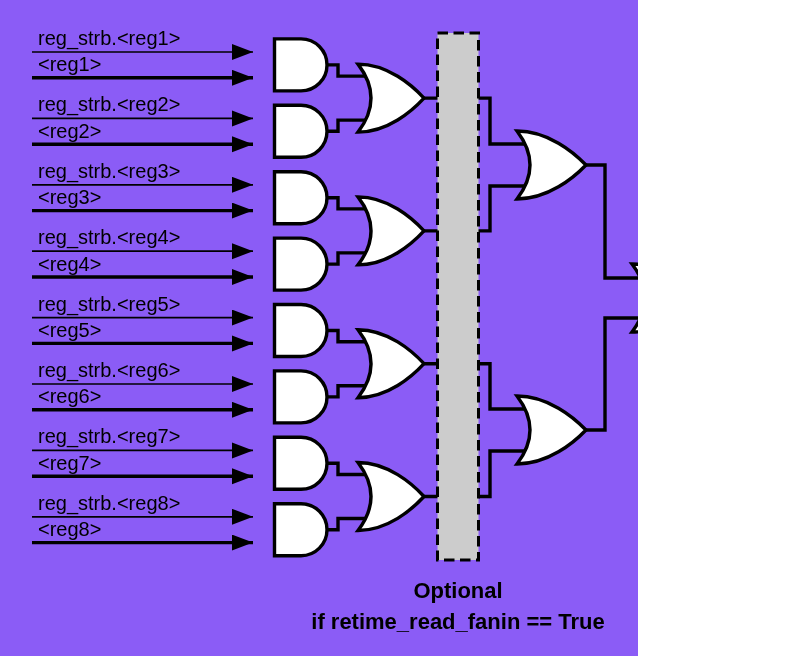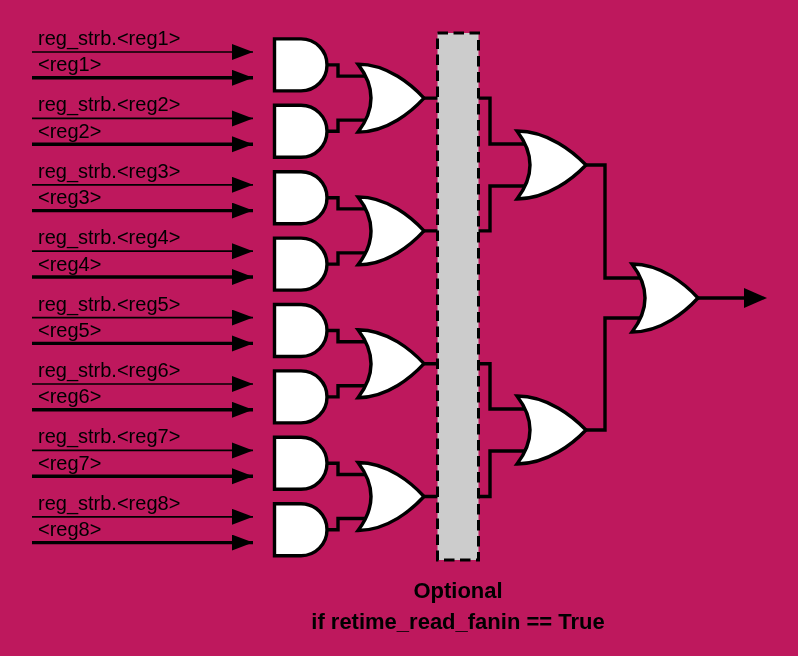--- a/index.html
+++ b/index.html
@@ -1,16 +1,16 @@
 <!DOCTYPE html>
 <html><head>
 <meta charset="utf-8">
 <style>
   html,body{margin:0;padding:0;background:#ffffff;}
-  .stage{width:798px;height:656px;position:relative;background:#be185d;overflow:hidden;}
+  .stage{width:638px;height:656px;position:relative;background:#8b5cf6;overflow:hidden;}
   svg{display:block;}
   .lbl{font-family:"Liberation Sans",sans-serif;font-size:20px;fill:#000000;}
   .cap{font-family:"Liberation Sans",sans-serif;font-size:22px;font-weight:bold;fill:#000000;text-anchor:middle;}
 </style>
 </head>
 <body>
 
 <div class="stage">
   <svg id="diagram" width="802" height="656" viewBox="0 0 802 656">
     <defs>

